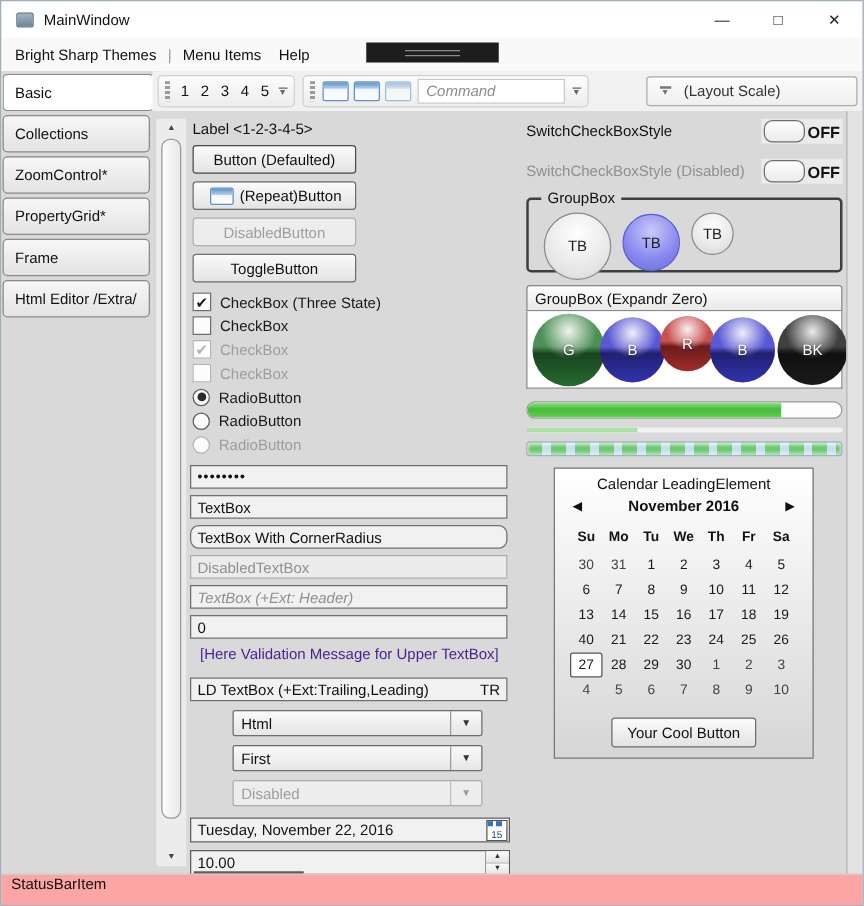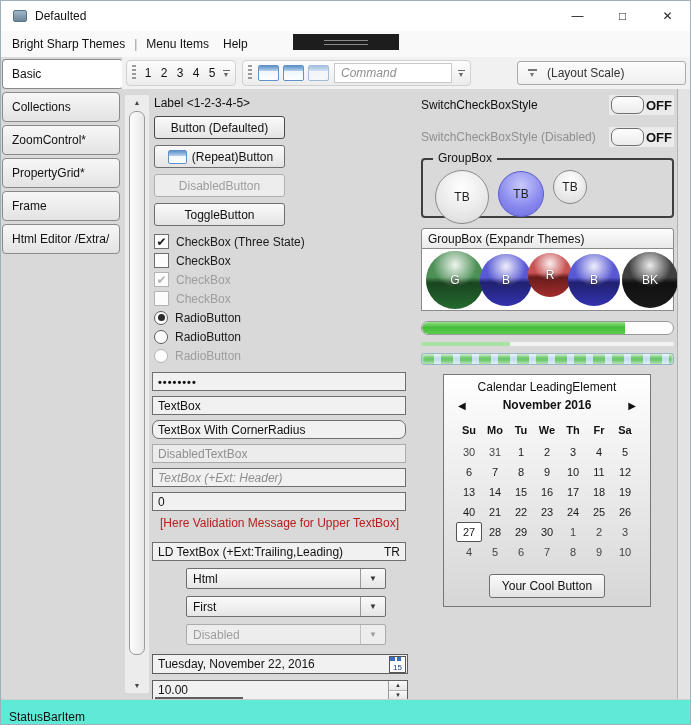--- a/index.html
+++ b/index.html
@@ -95,21 +95,21 @@
   .radio .dot { width:7px; height:7px; border-radius:50%; background:#2b2b2b; }
   .radio-row.disabled .radio { border-color:#b4b4b4; }
 
   .inputs { margin-top:7px; }
   .tbox { width:254px; height:19px; margin-bottom:5px; background:#f1f1f1; border:1px solid #6e6e6e;
           display:flex; align-items:center; padding:0 5px; color:#111; position:relative; }
   .tbox.password { font-weight:bold; letter-spacing:1px; font-size:11px; }
   .tbox.corner { border-radius:7px; }
   .tbox.disabled { color:#8f8f8f; border-color:#ababab; background:#ececec; }
   .tbox.placeholder { font-style:italic; color:#8f8f8f; }
-  .validation { margin:1px 0 12px 8px; color:#b91c1c; }
+  .validation { margin:1px 0 12px 8px; color:#4c1d95; }
   .ld-trail { margin-left:auto; }
   .combo { width:200px; height:21px; margin:7px 0 0 34px; border:1px solid #6e6e6e; border-radius:2px;
            background:linear-gradient(#fafafa,#e6e6e6); display:flex; align-items:center; color:#111; }
   .combo .val { flex:1; padding-left:6px; }
   .combo .arrow { width:25px; align-self:stretch; border-left:1px solid #9a9a9a;
                   display:flex; align-items:center; justify-content:center; font-size:8px; color:#333; }
   .combo.disabled { color:#9d9d9d; border-color:#ababab; background:#ededed; }
   .combo.disabled .arrow { color:#9d9d9d; border-left-color:#c0c0c0; }
 
   .datepicker { width:256px; height:20px; margin-top:9px; border:1px solid #5e5e5e; background:#f1f1f1;
@@ -192,29 +192,29 @@
   .cal-day.out { color:#444; }
   .cal-day.today { background:#fff; border:1px solid #555; border-radius:2px; line-height:18px; }
   .cool-btn { width:116px; height:24px; margin:12px auto 0 auto; background:linear-gradient(#fbfbfb,#e3e3e3);
               border:1px solid #6e6e6e; border-radius:3px; display:flex; align-items:center;
               justify-content:center; color:#111; }
 
   .right-strip { position:absolute; right:0; top:0; bottom:0; width:13px; background:#e3e3e3;
                  border-left:1px solid #b2b2b2; }
 
   
-  .statusbar { position:absolute; left:0; right:0; bottom:0; height:25px; background:#5eead4;
-               border-top:1px solid #cfcfcf; display:flex; align-items:flex-end; padding-left:8px; color:#111; }
+  .statusbar { position:absolute; left:0; right:0; bottom:0; height:25px; background:#fca5a5;
+               border-top:1px solid #cfcfcf; display:flex; align-items:flex-start; padding-left:8px; color:#111; }
 </style>
 </head>
 <body>
 
 <div class="titlebar">
   <div class="app-icon"></div>
-  <div class="title-text">Defaulted</div>
+  <div class="title-text">MainWindow</div>
   <div class="win-controls">
     <div class="win-btn">—</div>
     <div class="win-btn">□</div>
     <div class="win-btn">✕</div>
   </div>
 </div>
 
 <div class="menubar">
   <div class="menu-item">Bright Sharp Themes</div>
   <div class="menu-sep">|</div>
@@ -385,21 +385,21 @@
         </div>
 
         <div class="groupbox">
           <span class="legend">GroupBox</span>
           <div class="tb t1">TB</div>
           <div class="tb t2 sel">TB</div>
           <div class="tb t3">TB</div>
         </div>
 
         <div class="expander">
-          <div class="exp-header">GroupBox (Expandr Themes)</div>
+          <div class="exp-header">GroupBox (Expandr Zero)</div>
           <div class="exp-body">
             <div class="sphere s0" style="background-color: rgb(46, 125, 57);">
                 <span>G</span>
               </div>
             <div class="sphere s1" style="background-color: rgb(60, 60, 205);">
                 <span>B</span>
               </div>
             <div class="sphere s2" style="background-color: rgb(191, 52, 52);">
                 <span>R</span>
               </div>

